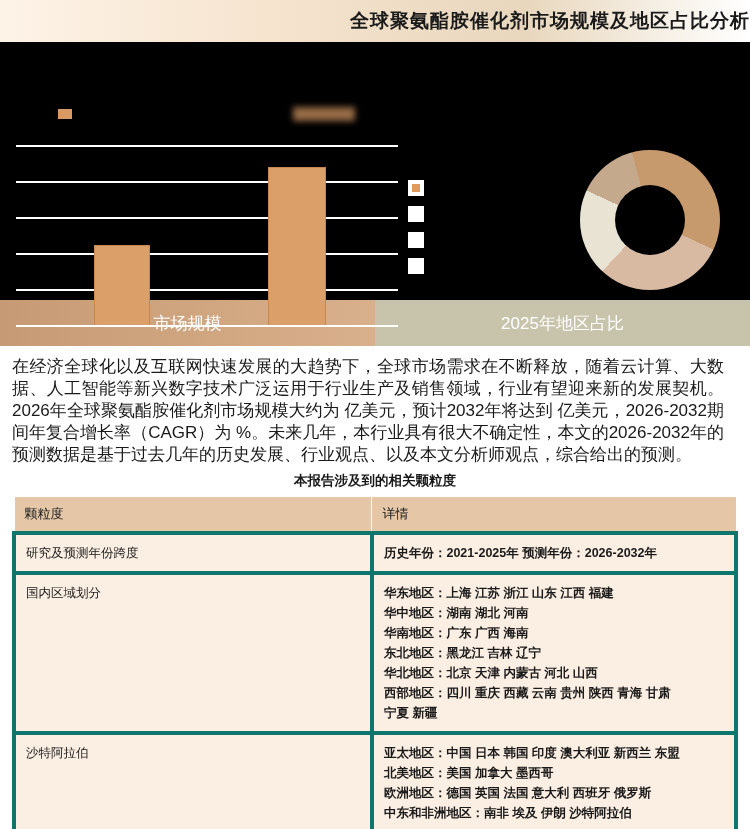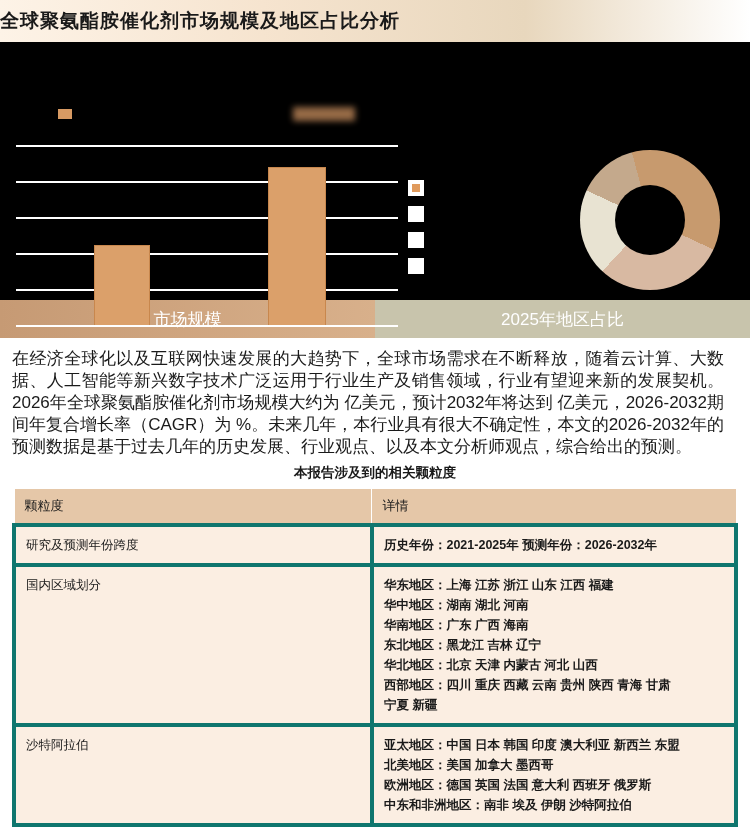--- a/index.html
+++ b/index.html
@@ -15,21 +15,21 @@
     overflow: hidden;
     background: #ffffff;
   }
 
   
   .header {
     height: 42px;
     background: linear-gradient(to right, #fdf3e7 0%, #f6e4cf 35%, #e8d7bd 70%, #ffffff 100%);
     display: flex;
     align-items: center;
-    justify-content: flex-start;
+    justify-content: flex-end;
     position: relative;
   }
   .header-title {
     font-size: 19px;
     font-weight: bold;
     color: #1a1a1a;
     letter-spacing: 1px;
   }
 
   
@@ -117,21 +117,21 @@
   .donut-hole {
     position: absolute;
     left: 35px; top: 35px;
     width: 70px; height: 70px;
     border-radius: 50%;
     background: #000000;
   }
 
   
   .tabbar {
-    height: 38px;
+    height: 46px;
     display: flex;
     border-radius: 13px;
   }
   .tab {
     flex: 1;
     display: flex;
     align-items: center;
     justify-content: center;
     font-size: 17px;
     color: #ffffff;

